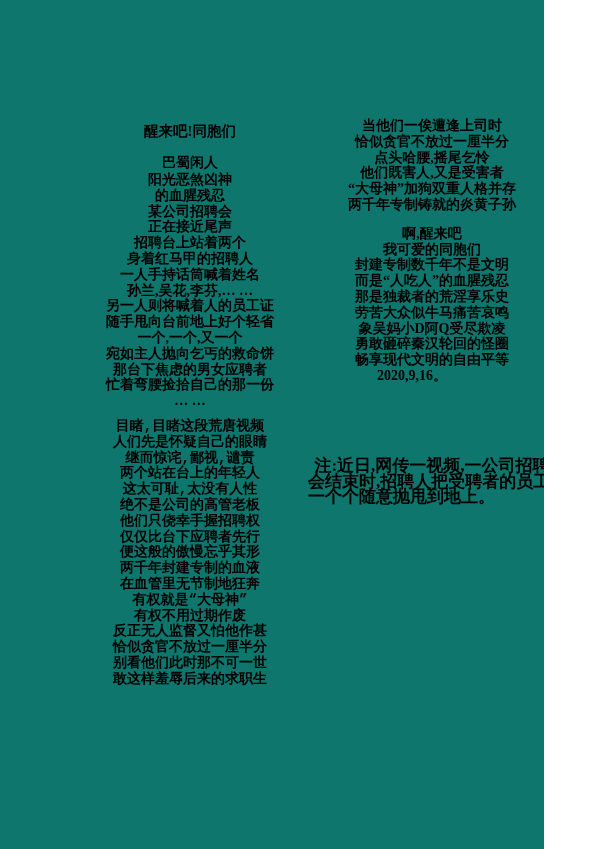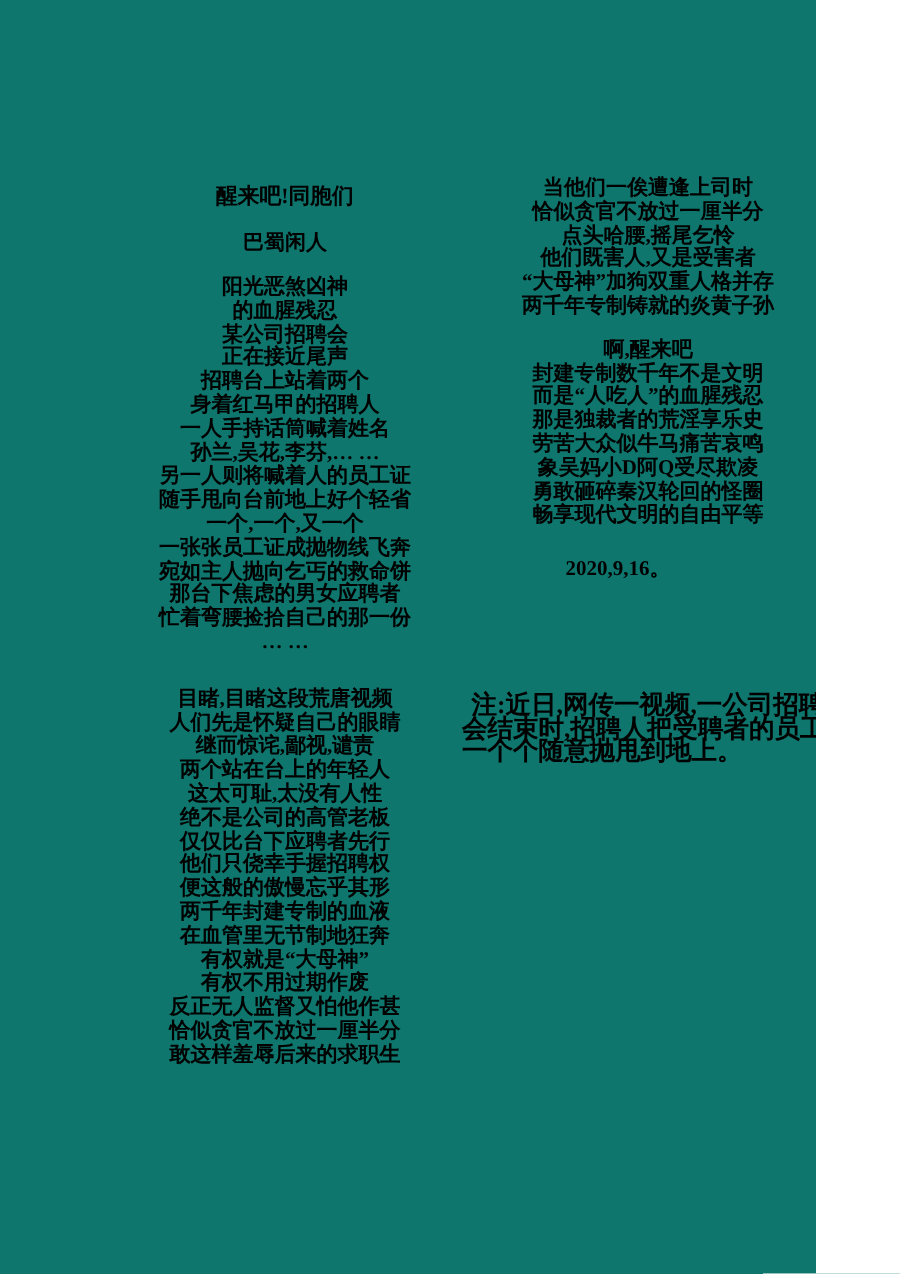--- a/index.html
+++ b/index.html
@@ -33,37 +33,37 @@
   }
   .poem-title {
     font-size: 14.5px;
     line-height: 16px;
     margin-bottom: 16px;
     white-space: nowrap;
   }
   .poem-author {
     font-size: 14px;
     line-height: 16px;
-    margin-bottom: 13px;
+    margin-bottom: 1px;
     white-space: nowrap;
   }
   .stanza .line {
     font-size: 14px;
     line-height: 15.8px;
     white-space: nowrap;
     text-align: center;
   }
   .stanza-gap {
-    margin-top: 22px;
+    margin-top: 10px;
+    font-family: Liberation Mono, monospace;
   }
   .stanza-gap-right {
     margin-top: 13px;
   }
   .poem-date {
-    margin-top: 20px;
     padding-right: 40px;
     font-size: 14px;
     line-height: 16px;
     white-space: nowrap;
   }
   .note {
     margin-top: 74px;
     text-align: left;
   }
   .note .line {
@@ -89,57 +89,58 @@
         <div class="line">的血腥残忍</div>
         <div class="line">某公司招聘会</div>
         <div class="line">正在接近尾声</div>
         <div class="line">招聘台上站着两个</div>
         <div class="line">身着红马甲的招聘人</div>
         <div class="line">一人手持话筒喊着姓名</div>
         <div class="line">孙兰,吴花,李芬,… …</div>
         <div class="line">另一人则将喊着人的员工证</div>
         <div class="line">随手甩向台前地上好个轻省</div>
         <div class="line">一个,一个,又一个</div>
-        <div class="line">一张张员工证成抛物线飞奔</div>
         <div class="line">宛如主人抛向乞丐的救命饼</div>
         <div class="line">那台下焦虑的男女应聘者</div>
         <div class="line">忙着弯腰捡拾自己的那一份</div>
         <div class="line">… …</div>
       </div>
     <div class="stanza stanza-gap">
         <div class="line">目睹,目睹这段荒唐视频</div>
         <div class="line">人们先是怀疑自己的眼睛</div>
         <div class="line">继而惊诧,鄙视,谴责</div>
         <div class="line">两个站在台上的年轻人</div>
         <div class="line">这太可耻,太没有人性</div>
         <div class="line">绝不是公司的高管老板</div>
+        <div class="line">他们只侥幸手握招聘权</div>
         <div class="line">仅仅比台下应聘者先行</div>
-        <div class="line">他们只侥幸手握招聘权</div>
         <div class="line">便这般的傲慢忘乎其形</div>
         <div class="line">两千年封建专制的血液</div>
         <div class="line">在血管里无节制地狂奔</div>
         <div class="line">有权就是“大母神”</div>
         <div class="line">有权不用过期作废</div>
         <div class="line">反正无人监督又怕他作甚</div>
         <div class="line">恰似贪官不放过一厘半分</div>
+        <div class="line">别看他们此时那不可一世</div>
         <div class="line">敢这样羞辱后来的求职生</div>
       </div>
   </div>
 
   <div class="col col-right">
     <div class="stanza">
         <div class="line">当他们一俟遭逢上司时</div>
         <div class="line">恰似贪官不放过一厘半分</div>
         <div class="line">点头哈腰,摇尾乞怜</div>
         <div class="line">他们既害人,又是受害者</div>
         <div class="line">“大母神”加狗双重人格并存</div>
         <div class="line">两千年专制铸就的炎黄子孙</div>
       </div>
     <div class="stanza stanza-gap-right">
         <div class="line">啊,醒来吧</div>
+        <div class="line">我可爱的同胞们</div>
         <div class="line">封建专制数千年不是文明</div>
         <div class="line">而是“人吃人”的血腥残忍</div>
         <div class="line">那是独裁者的荒淫享乐史</div>
         <div class="line">劳苦大众似牛马痛苦哀鸣</div>
         <div class="line">象吴妈小D阿Q受尽欺凌</div>
         <div class="line">勇敢砸碎秦汉轮回的怪圈</div>
         <div class="line">畅享现代文明的自由平等</div>
       </div>
     <div class="poem-date">2020,9,16。</div>
     <div class="stanza note">

